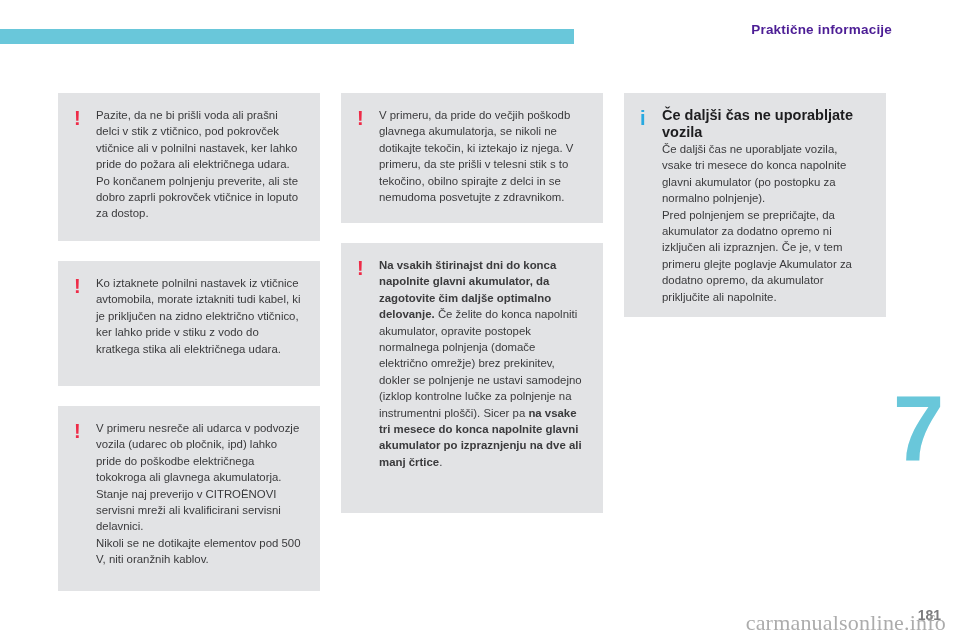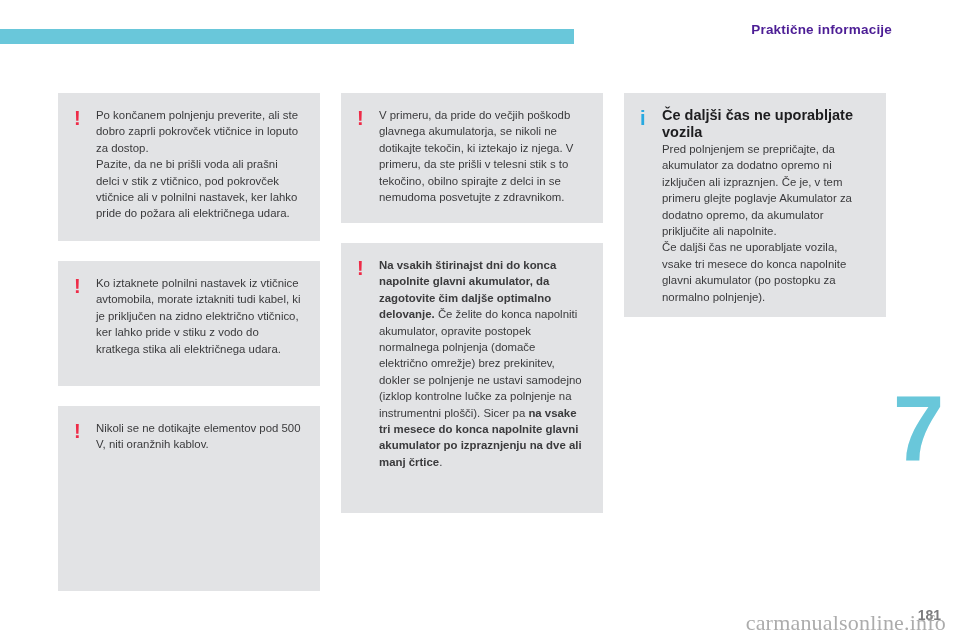--- a/index.html
+++ b/index.html
@@ -137,35 +137,36 @@
 <div id="header-bar"></div>
 <div id="header-title">Praktične informacije</div>
 
 <div id="chapter-number">7</div>
 
 <div class="column" id="col-left">
 
   <div class="box" id="box-l1">
     <div class="box-icon icon-warning">!</div>
     <div class="box-body">
+      <p>Pazite, da ne bi prišli voda ali prašni delci v stik z vtičnico, pod pokrovček vtičnice ali v polnilni nastavek, ker lahko pride do požara ali električnega udara.</p>
       <p>Po končanem polnjenju preverite, ali ste dobro zaprli pokrovček vtičnice in loputo za dostop.</p>
-      <p>Pazite, da ne bi prišli voda ali prašni delci v stik z vtičnico, pod pokrovček vtičnice ali v polnilni nastavek, ker lahko pride do požara ali električnega udara.</p>
     </div>
   </div>
 
   <div class="box" id="box-l2">
     <div class="box-icon icon-warning">!</div>
     <div class="box-body">
       <p>Ko iztaknete polnilni nastavek iz vtičnice avtomobila, morate iztakniti tudi kabel, ki je priključen na zidno električno vtičnico, ker lahko pride v stiku z vodo do kratkega stika ali električnega udara.</p>
     </div>
   </div>
 
   <div class="box" id="box-l3">
     <div class="box-icon icon-warning">!</div>
     <div class="box-body">
+      <p>V primeru nesreče ali udarca v podvozje vozila (udarec ob pločnik, ipd) lahko pride do poškodbe električnega tokokroga ali glavnega akumulatorja. Stanje naj preverijo v CITROËNOVI servisni mreži ali kvalificirani servisni delavnici.</p>
       <p>Nikoli se ne dotikajte elementov pod 500 V, niti oranžnih kablov.</p>
     </div>
   </div>
 
 </div>
 
 <div class="column" id="col-middle">
 
   <div class="box" id="box-m1">
     <div class="box-icon icon-warning">!</div>
@@ -182,21 +183,21 @@
   </div>
 
 </div>
 
 <div class="column" id="col-right">
 
   <div class="box" id="box-r1">
     <div class="box-icon icon-info">i</div>
     <div class="box-body">
       <p class="box-heading">Če daljši čas ne uporabljate vozila</p>
+      <p>Če daljši čas ne uporabljate vozila, vsake tri mesece do konca napolnite glavni akumulator (po postopku za normalno polnjenje).</p>
       <p>Pred polnjenjem se prepričajte, da akumulator za dodatno opremo ni izključen ali izpraznjen. Če je, v tem primeru glejte poglavje Akumulator za dodatno opremo, da akumulator priključite ali napolnite.</p>
-      <p>Če daljši čas ne uporabljate vozila, vsake tri mesece do konca napolnite glavni akumulator (po postopku za normalno polnjenje).</p>
     </div>
   </div>
 
 </div>
 
 <div id="page-number">181</div>
 <div id="watermark">carmanualsonline.info</div>
 
 </body></html>

